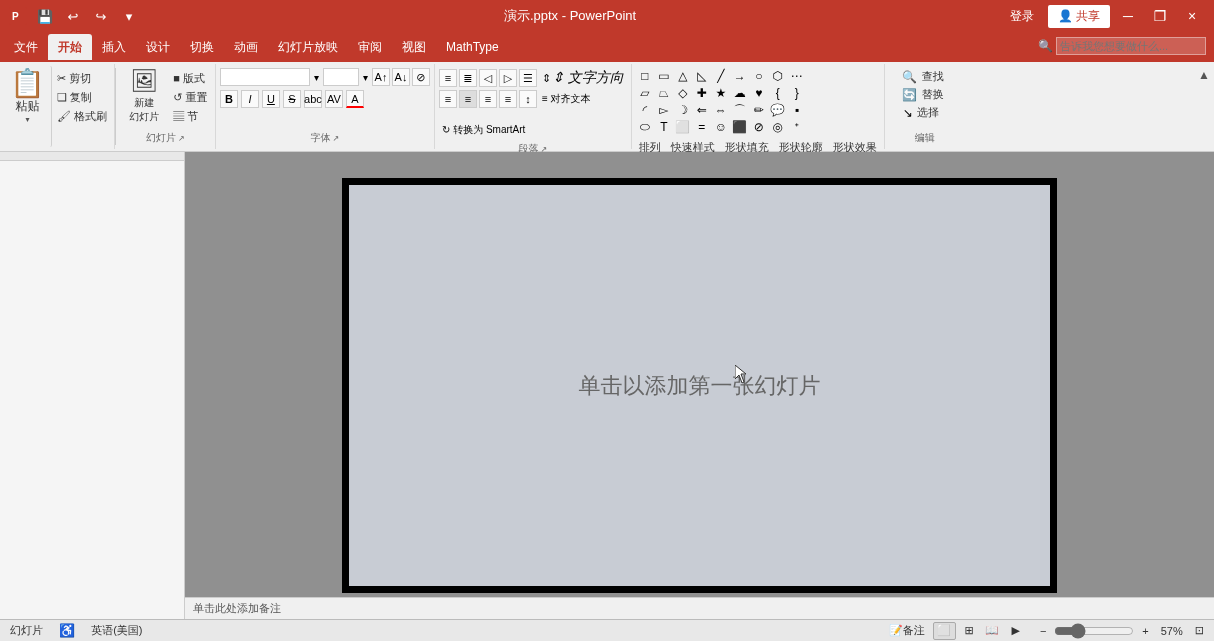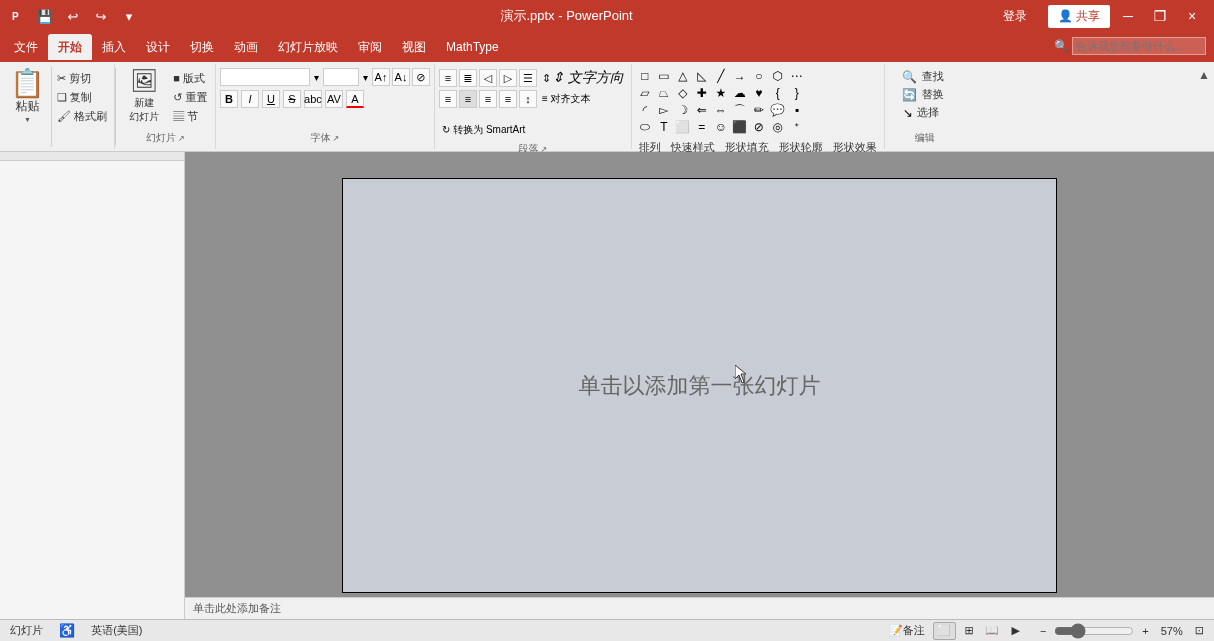--- a/index.html
+++ b/index.html
@@ -174,21 +174,21 @@
       background: #909090;
       display: flex;
       align-items: center;
       justify-content: center;
       overflow: auto;
     }
     #slide-canvas {
       width: 715px;
       height: 415px;
       background: #c8ccd4;
-      border: 1px solid #000000;
+      border: 7px solid #000000;
       position: relative;
       display: flex;
       align-items: center;
       justify-content: center;
     }
     #slide-placeholder {
       font-size: 22px;
       color: #666;
       text-align: center;
     }
@@ -244,21 +244,21 @@
       left: 0;
       right: 0;
       height: 2px;
       background: #c0392b;
     }
 
     
     .login-share {
       display: flex;
       align-items: center;
-      gap: 11px;
+      gap: 4px;
     }
     .login-btn {
       padding: 2px 10px;
       color: white;
       font-size: 12px;
       cursor: pointer;
     }
     .share-btn {
       padding: 3px 10px;
       background: white;
@@ -368,21 +368,21 @@
   <div class="ribbon-tab">切换</div>
   <div class="ribbon-tab">动画</div>
   <div class="ribbon-tab">幻灯片放映</div>
   <div class="ribbon-tab">审阅</div>
   <div class="ribbon-tab">视图</div>
   <div class="ribbon-tab">MathType</div>
   <div style="flex:1"></div>
 
   <div style="display:flex;align-items:center;margin-right:8px;margin-bottom:3px;">
     <span style="color:white;font-size:12px;margin-right:3px;">🔍</span>
-    <input class="search-input-box" style="background: rgba(255, 255, 255, 0.2); border-color: rgba(255, 255, 255, 0.4); color: white; width: 134px;" placeholder="告诉我您想要做什么...">
+    <input class="search-input-box" style="background: rgba(255, 255, 255, 0.2); border-color: rgba(255, 255, 255, 0.4); color: white; width: 150px;" placeholder="告诉我您想要做什么...">
   </div>
 </div>
 
 <div id="ribbon">
 
   <div class="ribbon-group" style="flex-direction:row;align-items:stretch;">
     <div class="paste-btn" style="display:flex;flex-direction:column;align-items:center;justify-content:flex-start;padding:4px 6px;">
       <div style="font-size:28px;line-height:1;">📋</div>
       <div style="font-size:12px;">粘贴</div>
       <div style="font-size:8px;color:#555;">▾</div>

